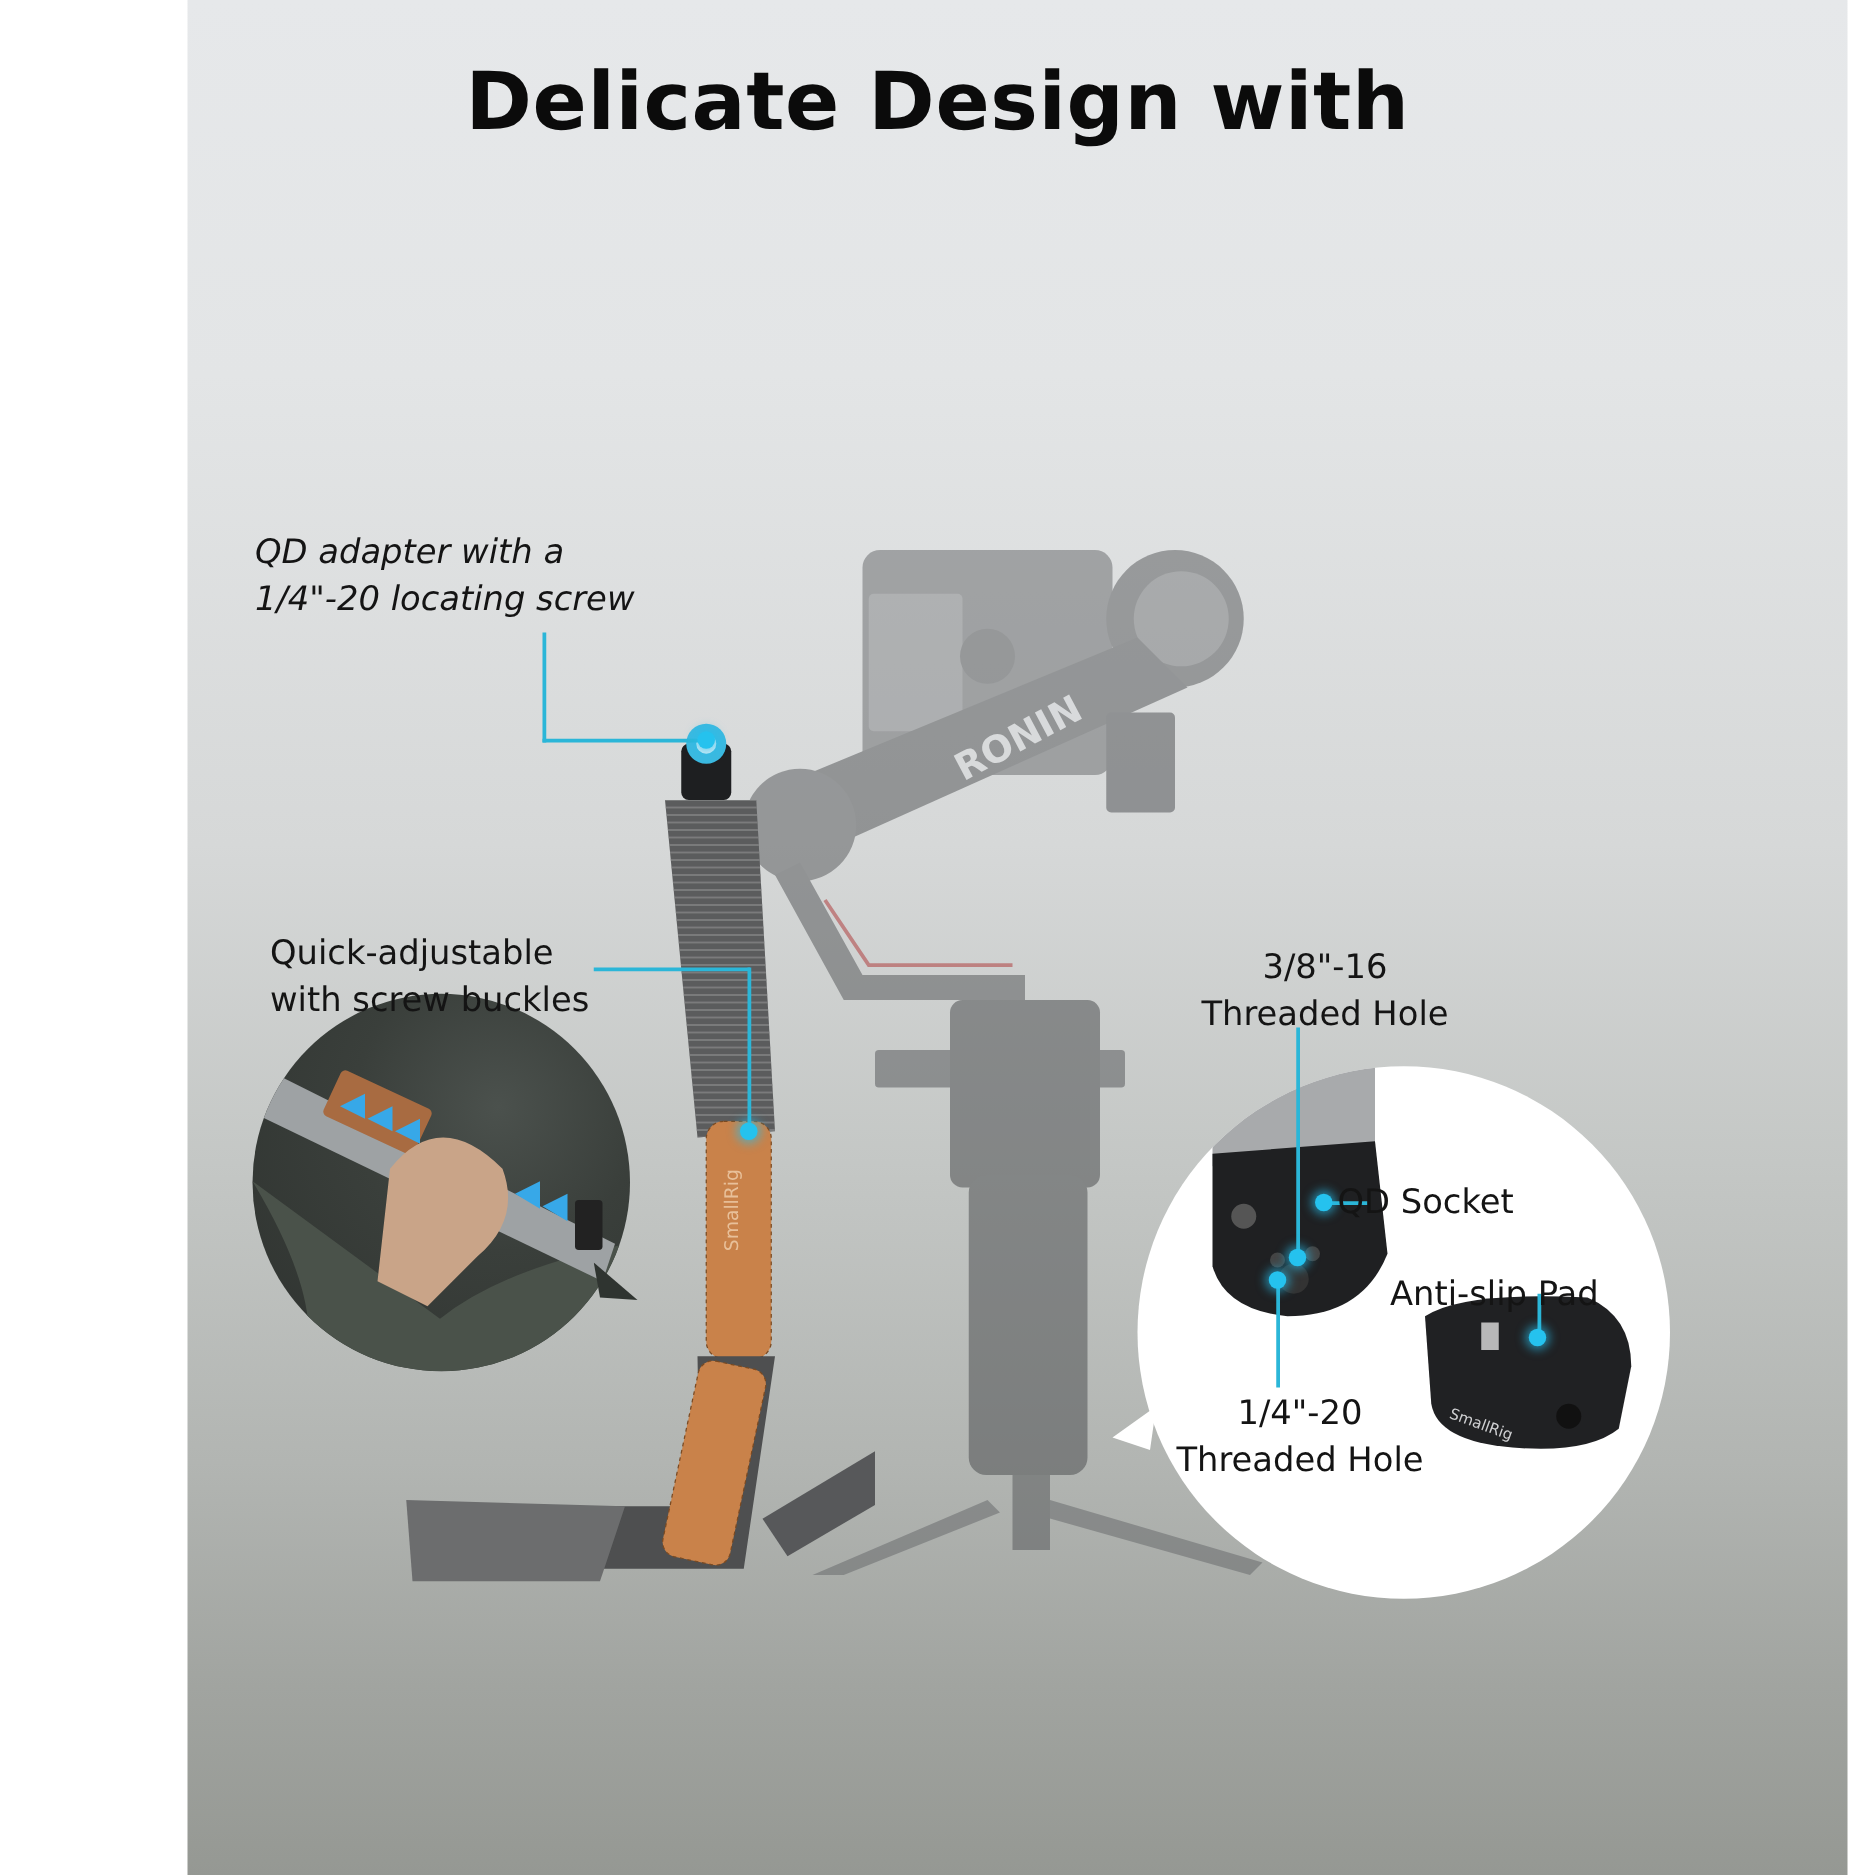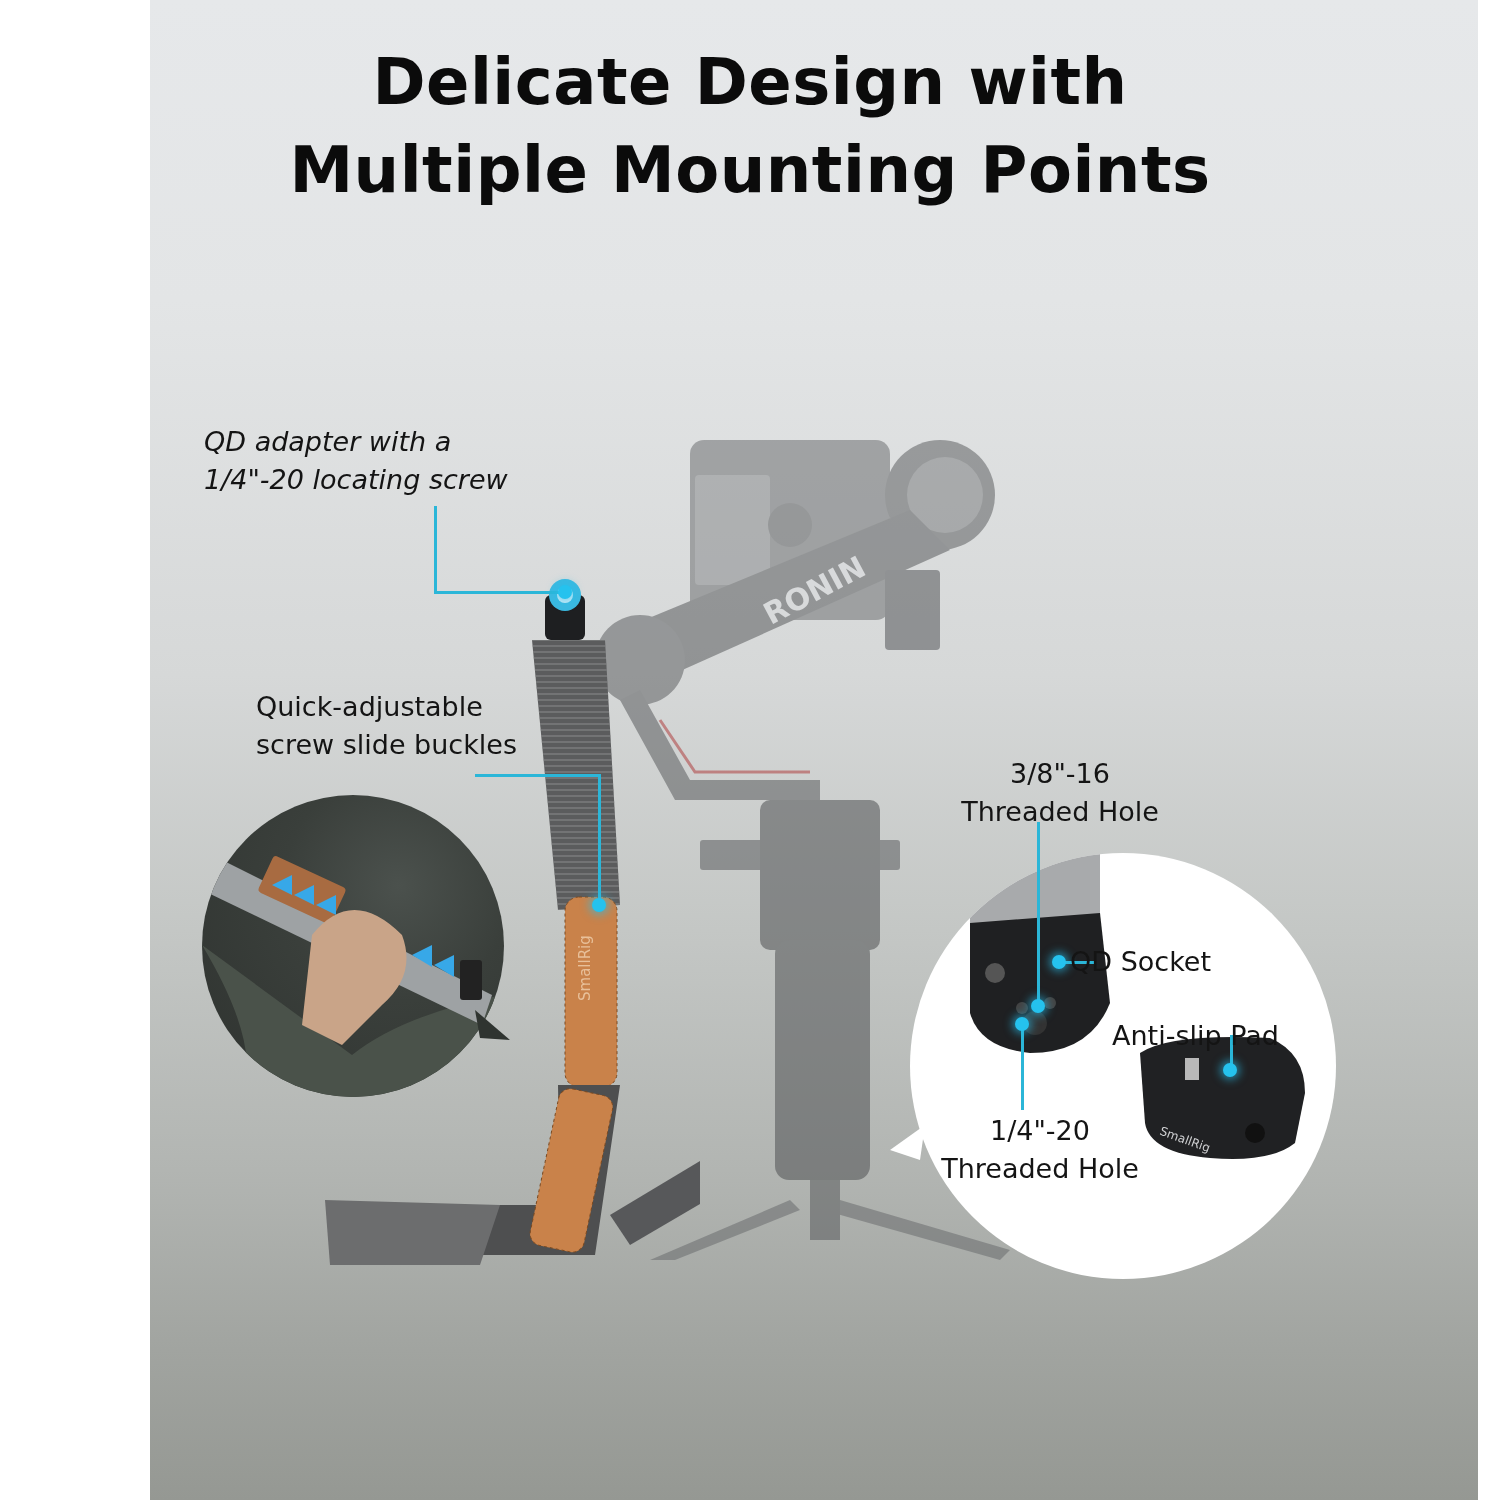--- a/index.html
+++ b/index.html
@@ -18,21 +18,20 @@
     background:radial-gradient(circle at 65% 30%,#4b514d 0%,#3a3f3b 40%,#2e322f 100%);overflow:hidden;}
   .circle-detail{position:absolute;left:760px;top:853px;width:426px;height:426px;border-radius:50%;background:#ffffff;overflow:hidden;}
 </style>
 </head>
 <body>
 
 <div class="panel">
 
   <div class="title">
     <div>Delicate Design with</div>
-    <div>Multiple Mounting Points</div>
   </div>
 
   <svg class="gimbal" style="left:340px;top:400px;" width="560" height="860" viewBox="0 0 560 860">
 
     <rect x="200" y="40" width="200" height="180" rx="14" fill="#6f7173"></rect>
     <rect x="205" y="75" width="75" height="110" rx="4" fill="#8a8c8e"></rect>
     <circle cx="300" cy="125" r="22" fill="#5e6062"></circle>
 
     <circle cx="450" cy="95" r="55" fill="#5f6163"></circle>
     <circle cx="455" cy="95" r="38" fill="#7e8082"></circle>
@@ -138,23 +137,23 @@
   <div class="line" style="left:871px;top:1030px;width:3px;height:80px;"></div>
   <div class="dot" style="left:865px;top:1017px;"></div>
 
   <div class="line" style="left:1080px;top:1035px;width:3px;height:30px;"></div>
   <div class="dot" style="left:1073px;top:1063px;"></div>
 
   <div class="label" style="left:54px;top:423px;font-style:italic;">
     <div>QD adapter with a</div>
     <div>1/4"-20 locating screw</div>
   </div>
-  <div class="label" style="left:66px;top:688px;margin-left:40px;">
+  <div class="label" style="left:66px;top:744px;">
     <div>Quick-adjustable</div>
-    <div>screw slide buckles</div>
+    <div>with screw buckles</div>
   </div>
   <div class="label center" style="left:810px;top:755px;width:200px;">
     <div>3/8"-16</div>
     <div>Threaded Hole</div>
   </div>
   <div class="label" style="left:920px;top:943px;">QD Socket</div>
   <div class="label" style="left:962px;top:1017px;">Anti-slip Pad</div>
   <div class="label center" style="left:780px;top:1112px;width:220px;">
     <div>1/4"-20</div>
     <div>Threaded Hole</div>

